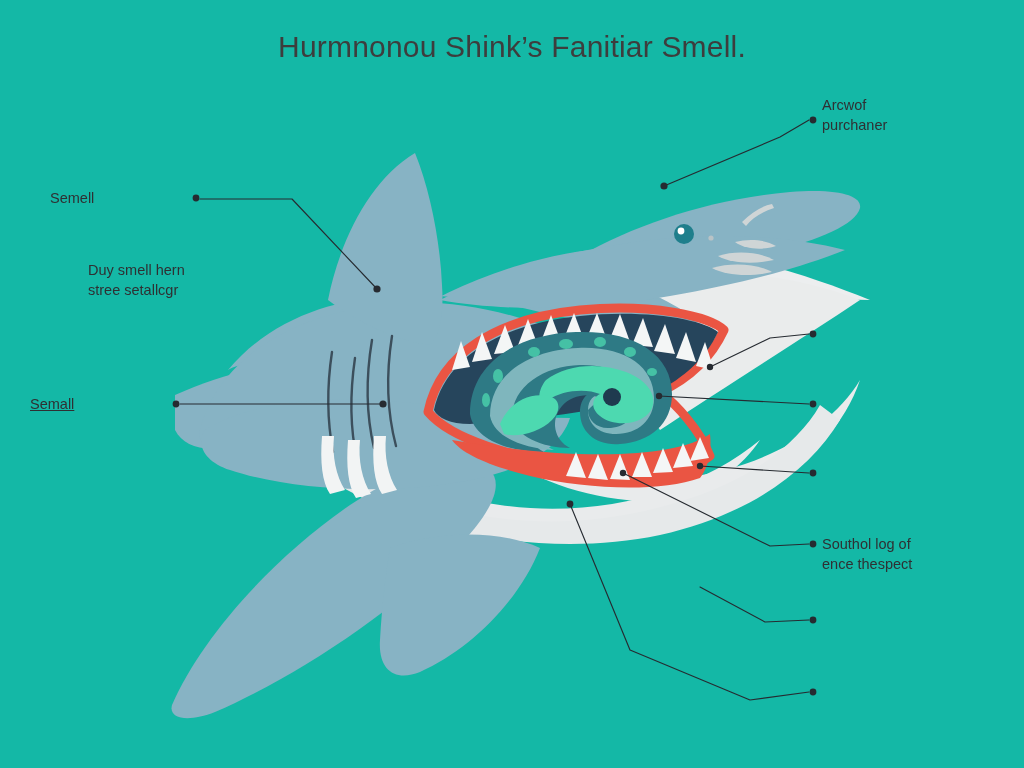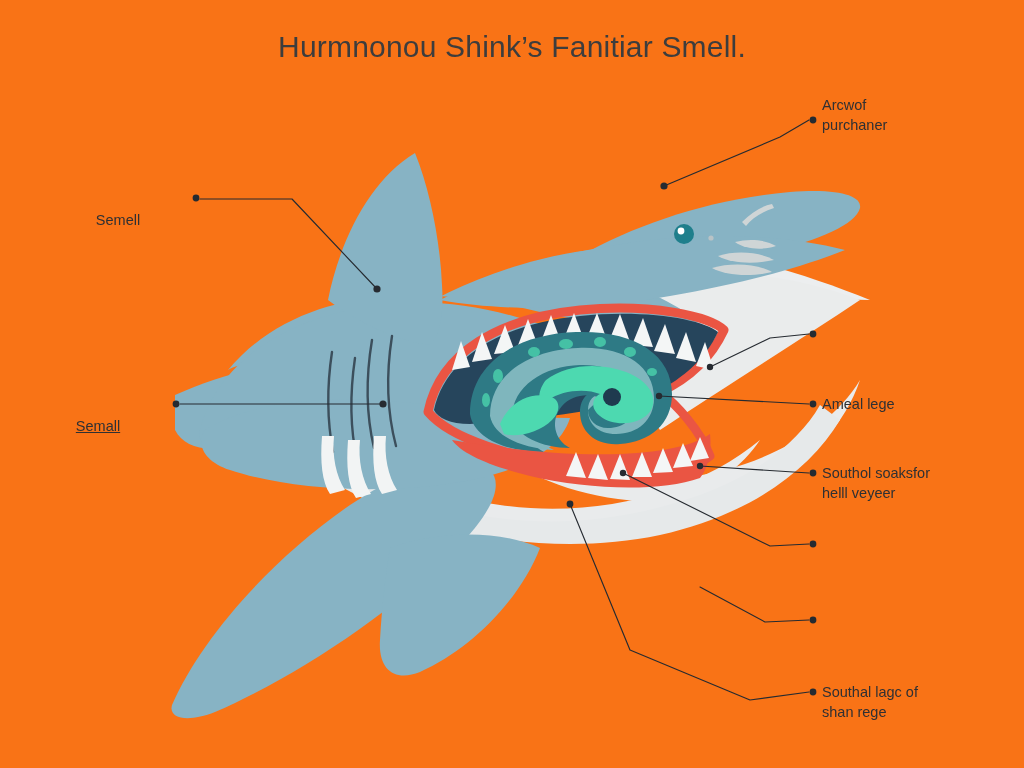--- a/index.html
+++ b/index.html
@@ -8,21 +8,21 @@
     padding: 0;
     background: #ffffff;
   }
   body {
     font-family: "Liberation Sans", sans-serif;
   }
   #stage {
     position: relative;
     width: 1024px;
     height: 768px;
-    background: #f97316;
+    background: #14b8a6;
     overflow: hidden;
   }
   #diagram-title {
     position: absolute;
     left: 0;
     top: 30px;
     width: 1024px;
     text-align: center;
     font-size: 30px;
     font-weight: 400;
@@ -39,21 +39,21 @@
   }
   .callout {
     position: absolute;
     font-size: 14.5px;
     line-height: 20px;
     color: #2f3033;
     font-family: "Liberation Sans", sans-serif;
     white-space: pre-line;
   }
   .callout.left-align  { text-align: left; }
-  .callout.right-align { text-align: center; margin-top: 22px; }
+  .callout.right-align { text-align: left; }
 </style>
 </head>
 <body>
 
 <div id="stage">
 
   <div id="diagram-title">Hurmnonou Shink’s Fanitiar Smell.</div>
 
   <svg class="art" viewBox="0 0 1024 768">
 
@@ -281,27 +281,26 @@
       <circle cx="813" cy="620" r="3.4"></circle>
       <circle cx="813" cy="692" r="3.4"></circle>
     </g>
   </svg>
 
   <div class="callout left-align" style="left:822px; top:95px; width:190px;">Arcwof
 purchaner</div>
 
   <div class="callout right-align" style="left:50px; top:188px; width:136px;">Semell</div>
 
+  <div class="callout left-align" style="left:88px; top:260px; width:210px;">Duy smell hern
+stree setallcgr</div>
 
   <div class="callout right-align" style="left:30px; top:394px; width:136px;text-decoration:underline;">Semall</div>
 
 
-  <div class="callout left-align" style="left:822px; top:394px; width:195px;">Ameal lege</div>
-
-  <div class="callout left-align" style="left:822px; top:463px; width:200px;">Southol soaksfor
-helll veyeer</div>
-
-
-
-  <div class="callout left-align" style="left:822px; top:682px; width:200px;">Southal lagc of
-shan rege</div>
+
+
+  <div class="callout left-align" style="left:822px; top:534px; width:200px;">Southol log of
+ence thespect</div>
+
+
 
 </div>
 
 </body></html>

